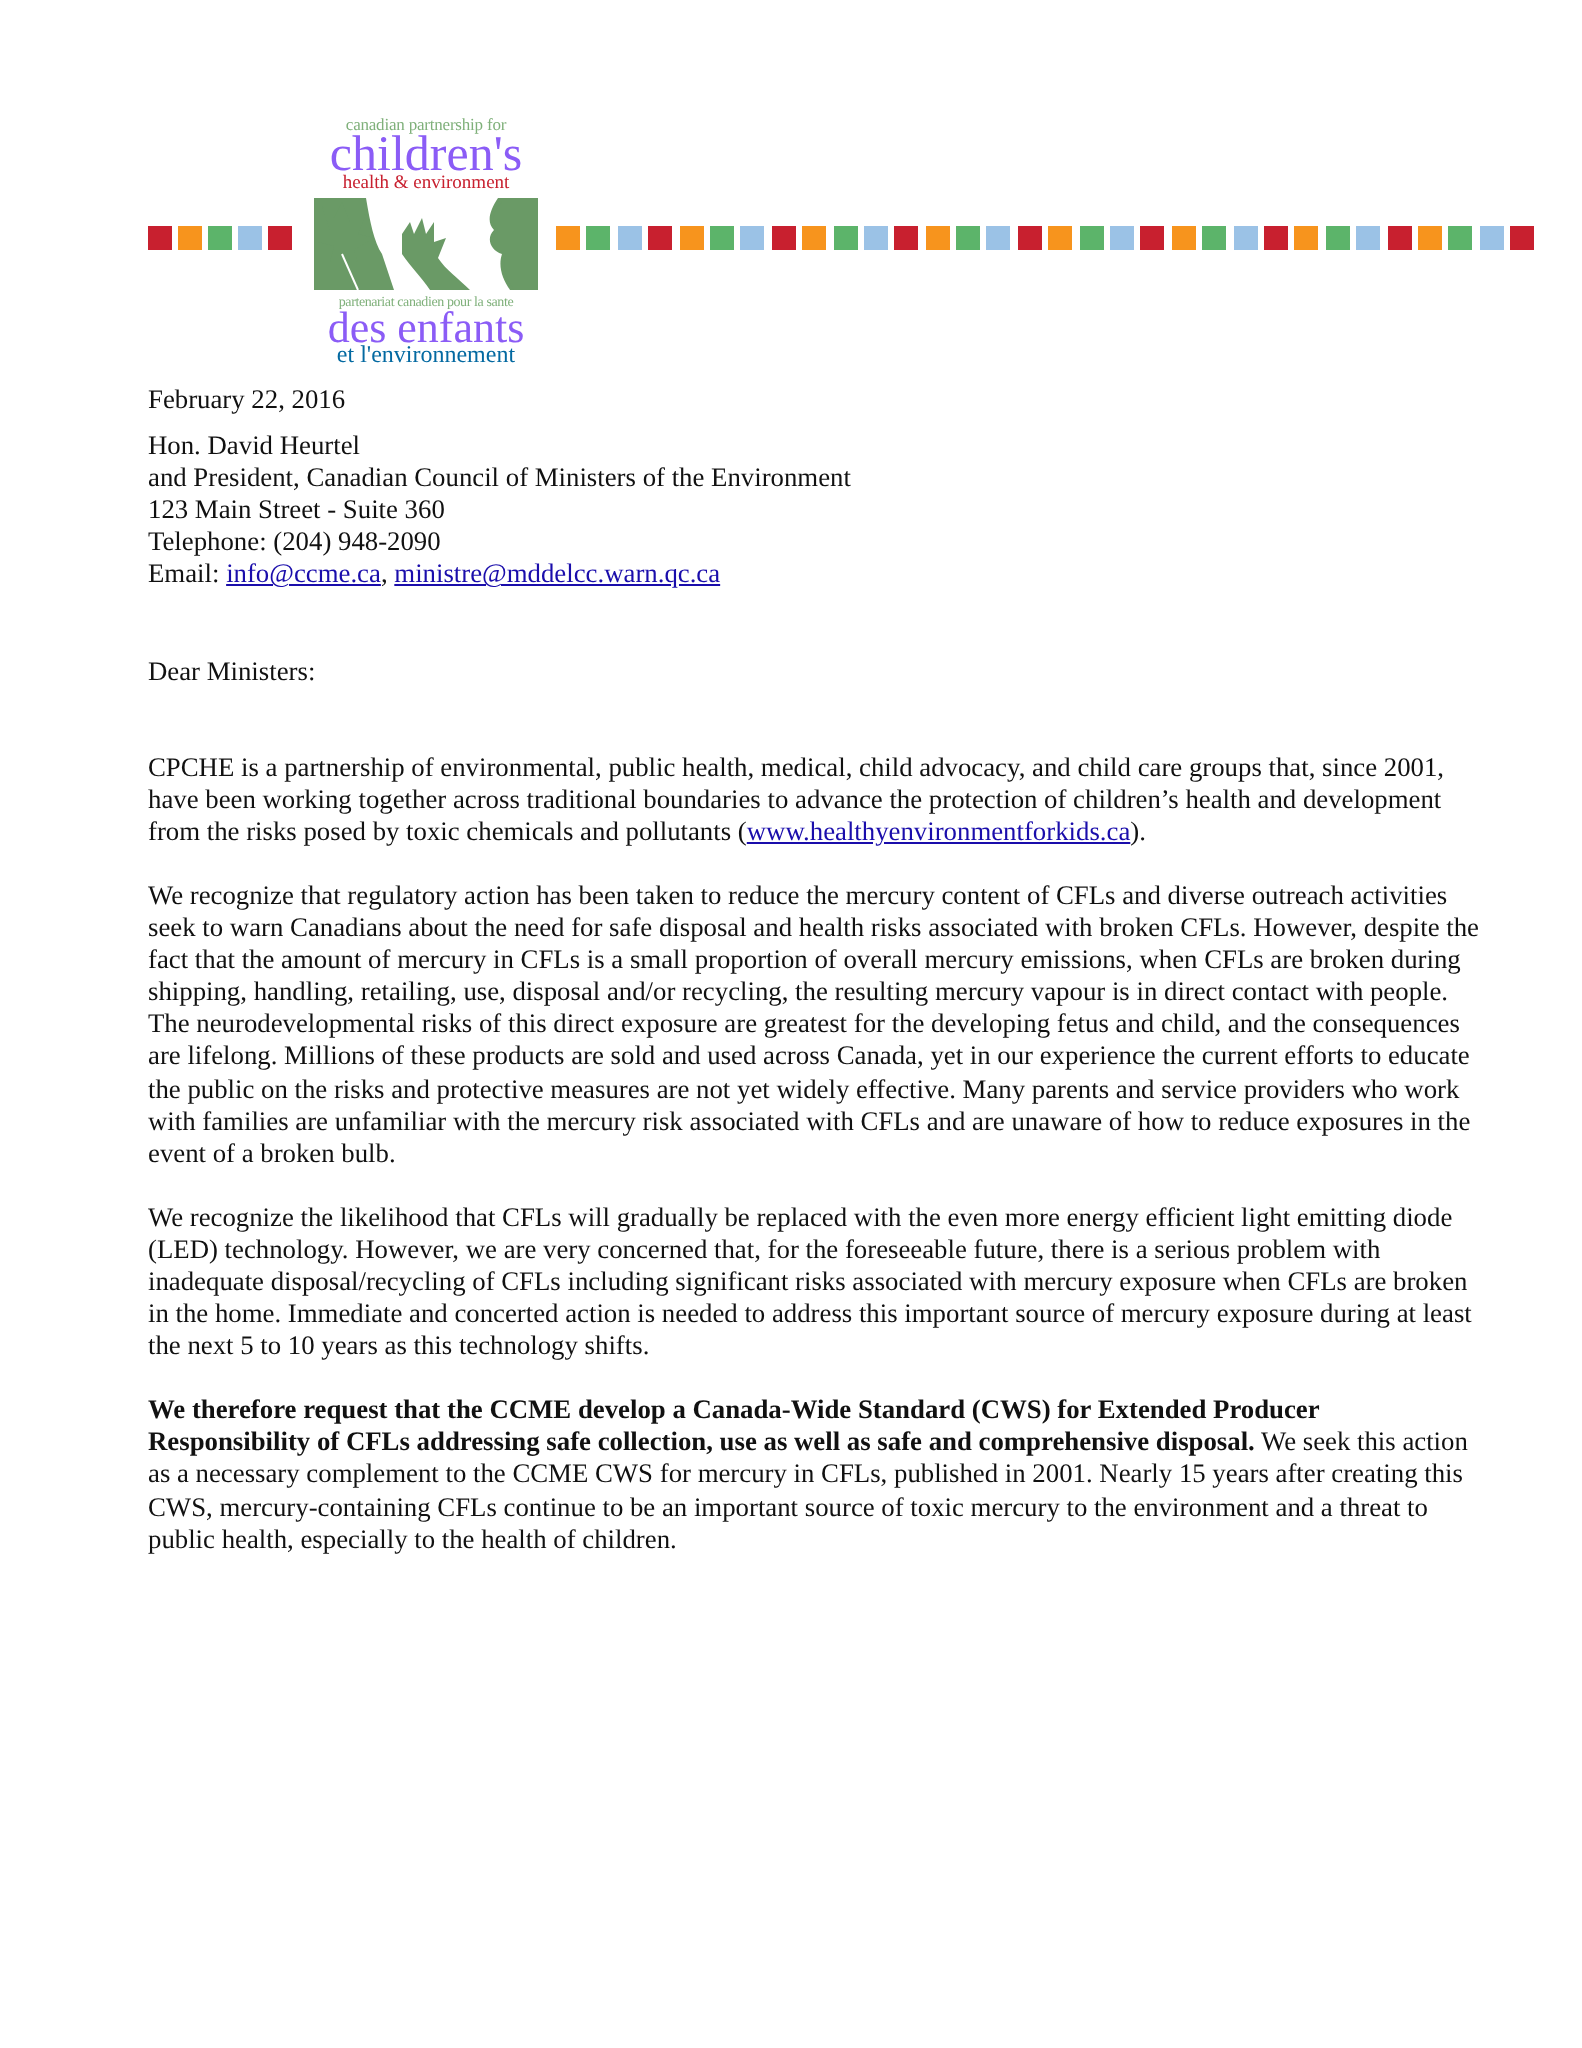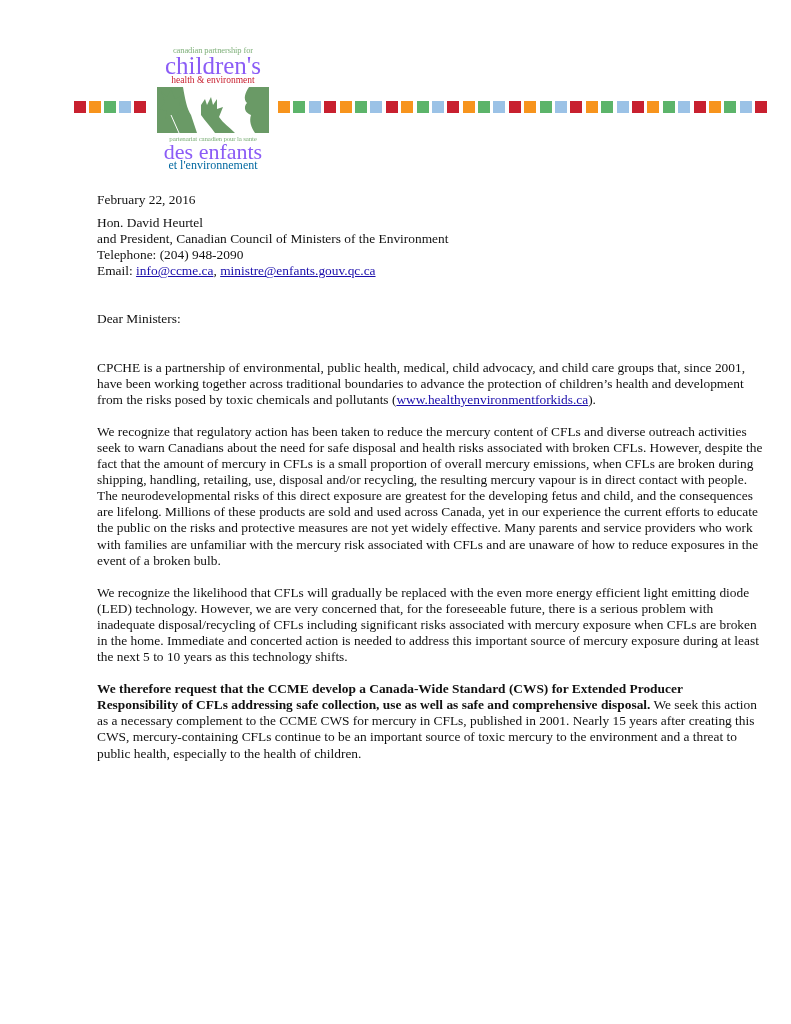--- a/index.html
+++ b/index.html
@@ -1,37 +1,37 @@
 <!DOCTYPE html>
 <html><head>
   <meta charset="utf-8">
   <style>
     html, body { margin: 0; padding: 0; background: #ffffff; }
     body { width: 791px; height: 1024px; position: relative; overflow: hidden;
            font-family: "Liberation Serif", "DejaVu Serif", serif; color: #111; }
     .page { position: absolute; left: 0; top: 0; width: 791px; height: 1024px; }
 
     
-    .header { position: absolute; left: 0; top: 0; width: 791px; height: 180px; }
+    .header { position: absolute; left: 0; top: 12px; width: 791px; height: 180px; }
     .strip { position: absolute; top: 101px; display: flex; gap: 3px; }
     .strip.left { left: 74px; }
     .strip.right { left: 278px; gap: 3.4px; }
     .sq { width: 12px; height: 12px; display: block; }
 
     .logo { position: absolute; left: 155px; top: 46px; width: 116px; height: 132px; text-align: center; }
     .logo .l1 { font-size: 8.5px; line-height: 9px; white-space: nowrap; letter-spacing: -0.1px; }
     .logo .l2 { font-size: 25px; line-height: 19px; white-space: nowrap; letter-spacing: 0px; margin-top: 1px; }
     .logo .l3 { font-size: 9.5px; line-height: 9px; white-space: nowrap; margin-top: 1px; }
     .logo .pic { position: relative; margin: 2px auto 0 auto; width: 112px; height: 46px; background: #6a9a66; overflow: hidden; }
     .logo .l4 { font-size: 7px; line-height: 8px; white-space: nowrap; margin-top: 2px; letter-spacing: -0.2px; }
     .logo .l5 { font-size: 22px; line-height: 17px; white-space: nowrap; }
     .logo .l6 { font-size: 12px; line-height: 11px; white-space: nowrap; }
 
     
-    .letter { position: absolute; left: 74px; top: 192px; width: 670px; font-size: 13.4px; line-height: 16.1px; margin-left: 23px; }
+    .letter { position: absolute; left: 74px; top: 192px; width: 670px; font-size: 13.4px; line-height: 16.1px; }
     .letter p { margin: 0; }
     .gap-s { height: 7px; }
     .gap { height: 16px; }
     .bold { font-weight: bold; }
     a.link { color: #1a0dab; text-decoration: underline; }
   </style>
 </head>
 <body>
 
 <div class="page">
@@ -101,22 +101,23 @@
       <div class="l6" style="color:#0369a1">et l'environnement</div>
     </div>
   </div>
 
   <div class="letter">
     <p>February 22, 2016</p>
     <div class="gap-s"></div>
     <div>
       <p>Hon. David Heurtel</p>
       <p>and President, Canadian Council of Ministers of the Environment</p>
+      <p>123 Main Street - Suite 360</p>
       <p>Telephone: (204) 948-2090</p>
-      <p><span>Email: </span><a class="link">info@ccme.ca</a><span>, </span><a class="link">ministre@enfants.gouv.qc.ca</a></p>
+      <p><span>Email: </span><a class="link">info@ccme.ca</a><span>, </span><a class="link">ministre@mddelcc.warn.qc.ca</a></p>
     </div>
     <div class="gap"></div>
     <div class="gap"></div>
     <p>Dear Ministers:</p>
     <div class="gap"></div>
     <div class="gap"></div>
     <p><span>CPCHE is a partnership of environmental, public health, medical, child advocacy, and child care groups that, since 2001, have been working together across traditional boundaries to advance the protection of children’s health and development from the risks posed by toxic chemicals and pollutants </span><span>(</span><a class="link">www.healthyenvironmentforkids.ca</a><span>).</span></p>
     <div class="gap"></div>
     <p>We recognize that regulatory action has been taken to reduce the mercury content of CFLs and diverse outreach activities seek to warn Canadians about the need for safe disposal and health risks associated with broken CFLs. However, despite the fact that the amount of mercury in CFLs is a small proportion of overall mercury emissions, when CFLs are broken during shipping, handling, retailing, use, disposal and/or recycling, the resulting mercury vapour is in direct contact with people. The neurodevelopmental risks of this direct exposure are greatest for the developing fetus and child, and the consequences are lifelong. Millions of these products are sold and used across Canada, yet in our experience the current efforts to educate the public on the risks and protective measures are not yet widely effective. Many parents and service providers who work with families are unfamiliar with the mercury risk associated with CFLs and are unaware of how to reduce exposures in the event of a broken bulb.</p>
     <div class="gap"></div>

